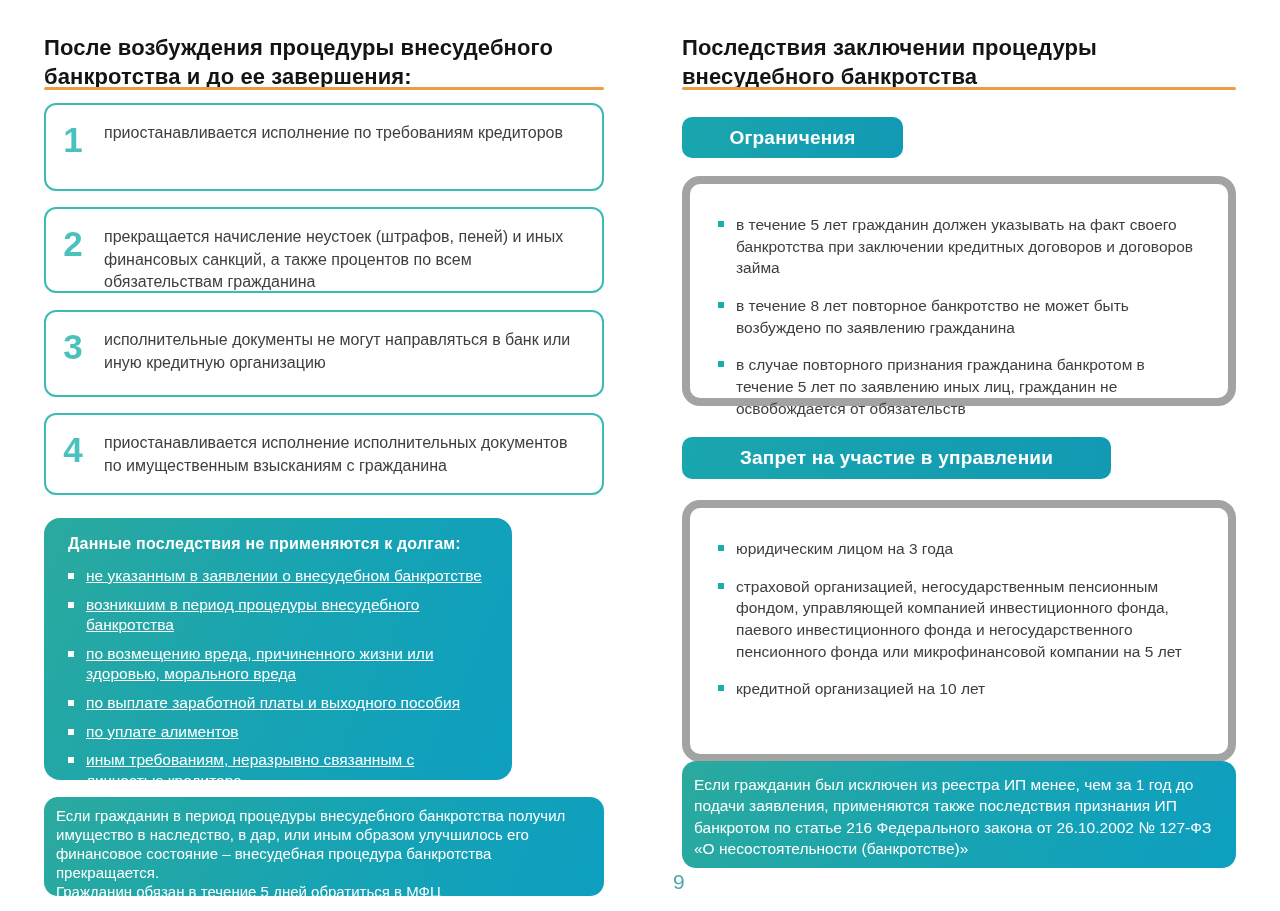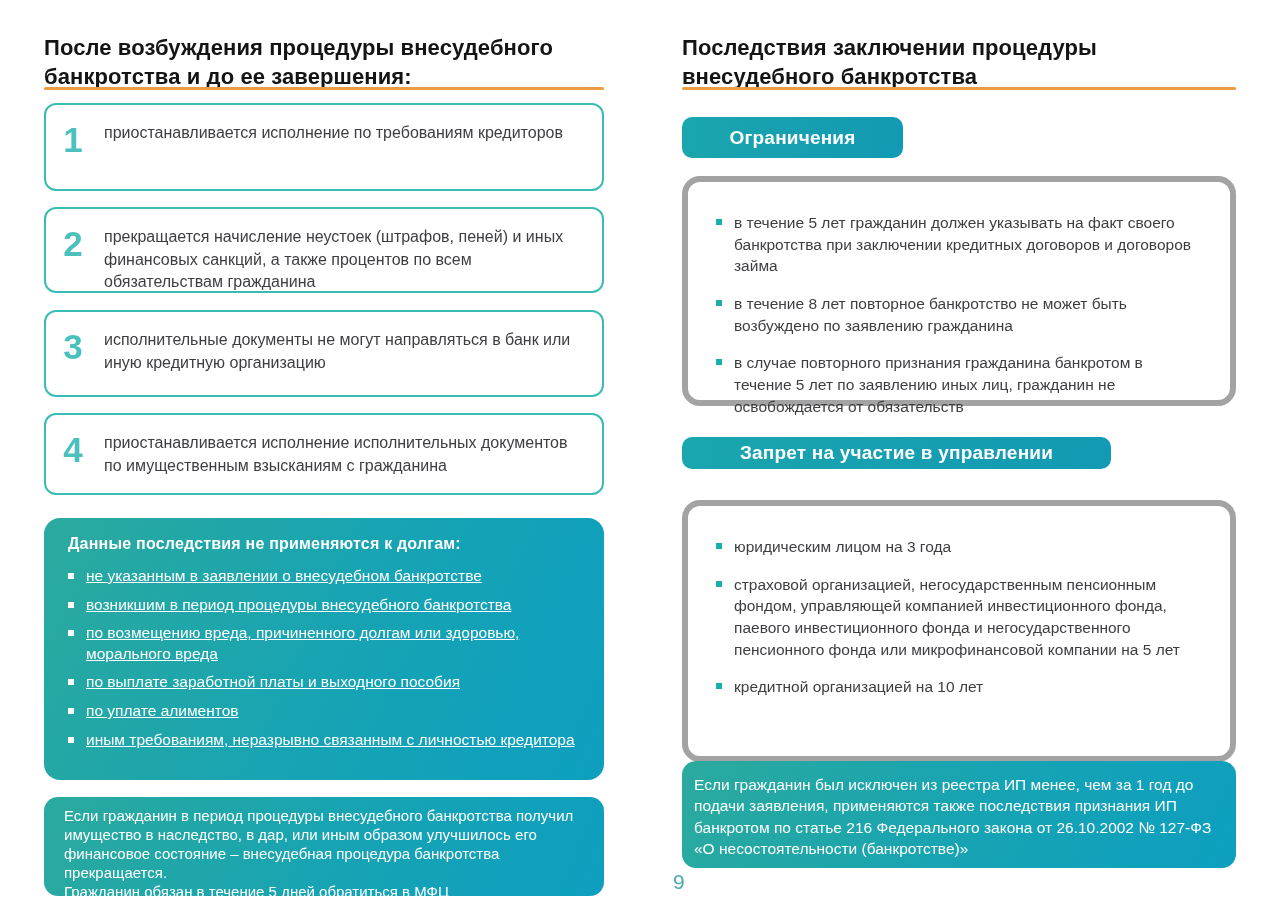--- a/index.html
+++ b/index.html
@@ -21,39 +21,39 @@
   }
   .num{flex:none;width:30px;text-align:center;font-size:35px;font-weight:bold;
        color:#4bc1be;line-height:.9;margin-top:2px;}
   .num-text{font-size:16px;line-height:1.42;margin-left:16px;color:#3e3e42;}
 
   
   .teal-box{
     position:absolute;box-sizing:border-box;color:#fff;border-radius:16px;
     background:linear-gradient(115deg,#2baa9e 0%,#16a3b4 55%,#0e9fc0 100%);
   }
-  .exclusions{left:44px;top:518px;width:560px;height:262px;padding:17px 22px 14px 24px;z-index:2;}
+  .exclusions{left:44px;top:518px;width:468px;height:262px;padding:17px 22px 14px 24px;z-index:2;}
   .exclusions-title{font-size:16px;font-weight:bold;margin:0 0 13px 0;letter-spacing:.2px;}
-  .left-note{left:44px;top:797px;width:560px;height:99px;padding:9px 20px;border-radius:14px;z-index:2;}
+  .left-note{left:44px;top:797px;width:560px;height:99px;padding:9px 12px;border-radius:14px;z-index:2;}
   .left-note p{margin:0;font-size:15px;line-height:1.27;}
   .right-note{left:682px;top:761px;width:554px;height:107px;padding:13px 12px;border-radius:14px;z-index:2;}
   .right-note p{margin:0;font-size:15.5px;line-height:1.38;}
 
   
   .badge{
     position:absolute;box-sizing:border-box;border-radius:10px;color:#fff;
     background:linear-gradient(100deg,#1aa6ad 0%,#1299b4 100%);
     display:flex;align-items:center;justify-content:center;
     font-size:19px;font-weight:bold;letter-spacing:.2px;
   }
 
   
   .outline-box{
     position:absolute;left:682px;width:554px;box-sizing:border-box;background:#fff;
-    border:6px solid #a3a3a3;border-radius:18px;padding:30px 30px 20px 28px;
+    border:8px solid #a3a3a3;border-radius:18px;padding:30px 30px 20px 28px;
   }
   .bullet{display:flex;margin:0 0 16px 0;}
   .bullet:last-child{margin-bottom:0;}
   .sq{flex:none;width:6px;height:6px;margin-top:7px;}
   .sq.teal{background:#19afa8;}
   .sq.white{background:#ffffff;}
   .bullet .bt{margin-left:12px;font-size:15.5px;line-height:1.4;color:#3e3e42;}
   .exclusions .bullet{margin-bottom:8px;text-decoration:underline;}
   .exclusions .bt{margin-left:12px;font-size:15.5px;line-height:1.33;color:#ffffff;}
 
@@ -92,21 +92,21 @@
     <div class="bullet">
       <span class="sq white"></span>
       <span class="bt">не указанным в заявлении о внесудебном банкротстве</span>
     </div>
     <div class="bullet">
       <span class="sq white"></span>
       <span class="bt">возникшим в период процедуры внесудебного банкротства</span>
     </div>
     <div class="bullet">
       <span class="sq white"></span>
-      <span class="bt">по возмещению вреда, причиненного долгам или здоровью, морального вреда</span>
+      <span class="bt">по возмещению вреда, причиненного жизни или здоровью, морального вреда</span>
     </div>
     <div class="bullet">
       <span class="sq white"></span>
       <span class="bt">по выплате заработной платы и выходного пособия</span>
     </div>
     <div class="bullet">
       <span class="sq white"></span>
       <span class="bt">по уплате алиментов</span>
     </div>
     <div class="bullet">
@@ -135,21 +135,21 @@
     <div class="bullet">
       <span class="sq teal"></span>
       <span class="bt">в течение 8 лет повторное банкротство не может быть возбуждено по заявлению гражданина</span>
     </div>
     <div class="bullet">
       <span class="sq teal"></span>
       <span class="bt">в случае повторного признания гражданина банкротом в течение 5 лет по заявлению иных лиц, гражданин не освобождается от обязательств</span>
     </div>
   </div>
 
-  <div class="badge" style="left:682px;top:437px;width:429px;height:32px;">Запрет на участие в управлении</div>
+  <div class="badge" style="left:682px;top:437px;width:429px;height:42px;">Запрет на участие в управлении</div>
 
   <div class="outline-box" style="top:500px;height:262px;">
     <div class="bullet">
       <span class="sq teal"></span>
       <span class="bt">юридическим лицом на 3 года</span>
     </div>
     <div class="bullet">
       <span class="sq teal"></span>
       <span class="bt">страховой организацией, негосударственным пенсионным фондом, управляющей компанией инвестиционного фонда, паевого инвестиционного фонда и негосударственного пенсионного фонда или микрофинансовой компании на 5 лет</span>
     </div>

